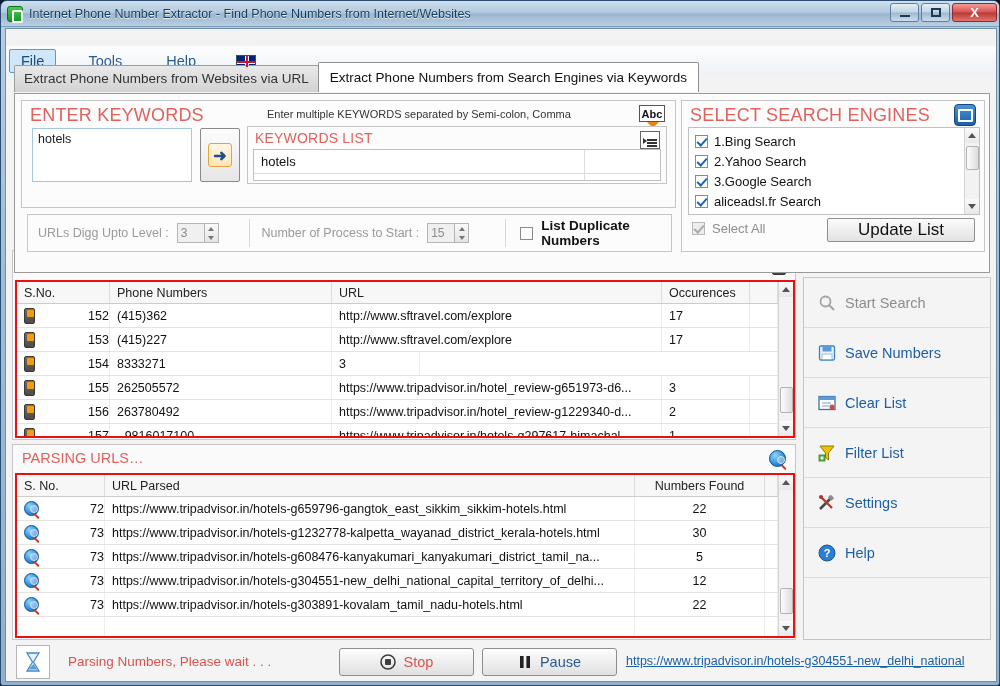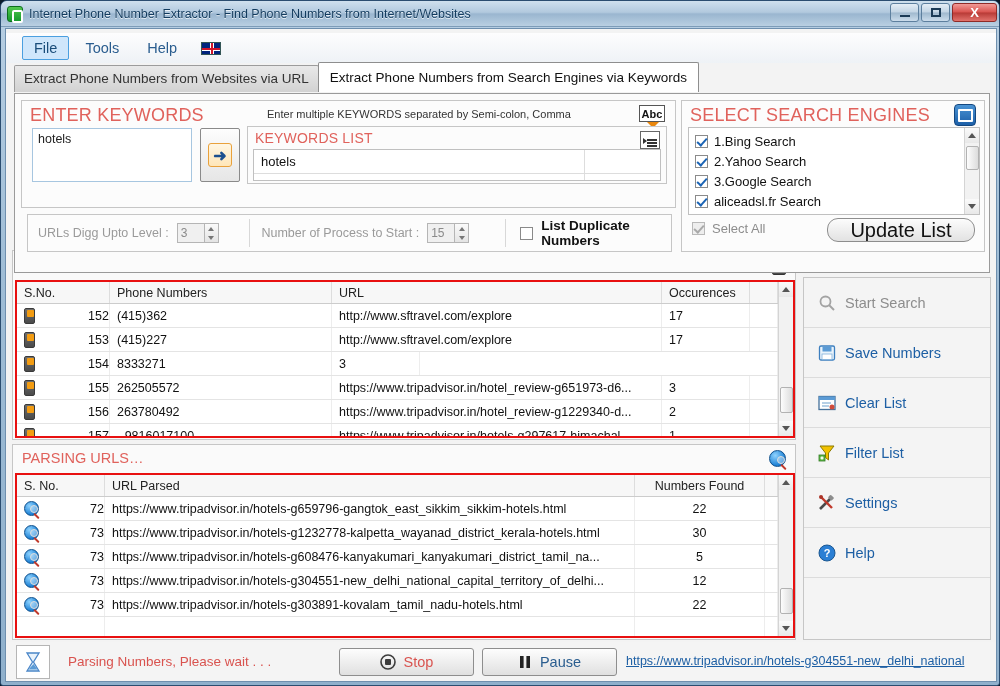--- a/index.html
+++ b/index.html
@@ -57,23 +57,23 @@
   .win-btn .mx { display:block; width:10px; height:9px; border:2px solid #1b3a56;}
   
   .client {
     position: absolute; left: 4px; top: 27px; width: 992px; height: 654px;
     background: #f3f3f3;
     border: 1px solid #6e8fae;
     overflow: hidden;
   }
   
   .menubar {
-    position: absolute; left:0; top:4px; width: 990px; height: 30px;
+    position: absolute; left:0; top:17px; width: 990px; height: 30px;
     background: linear-gradient(180deg,#fdfdfe,#eef2f6);
-    display:flex; align-items:center; padding-left: 16px; gap: 4px;
+    display:flex; align-items:center; padding-left: 3px; gap: 20px;
   }
   .menu-item {
     font-size: 14.5px; color: #2a5d8f; padding: 3px 11px; cursor: pointer;
     border: 1px solid transparent; border-radius: 2px;
   }
   .menu-item.active {
     background: #cfe6fb; border: 1px solid #4a9fe0; color:#1a4d7a;
   }
   .flag-icon {
     width: 20px; height: 13px; margin-left: 8px; position: relative;
@@ -182,23 +182,23 @@
     position:absolute;background:#fff;border:1px solid #c0c0c0;overflow:hidden;
   }
   .se-row{display:flex;align-items:center;gap:6px;height:20px;font-size:13px;color:#111;padding-left:6px;}
   .se-icon-btn{
     position:absolute;width:22px;height:22px;border-radius:4px;
     background:linear-gradient(180deg,#4a93d4,#1c5fa8);border:1px solid #14477f;cursor:pointer;
     display:flex;align-items:center;justify-content:center;
   }
   .se-icon-btn:after{content:"";width:11px;height:9px;border:2px solid #fff;border-radius:1px;}
   .update-btn{
-    position:absolute;border:1px solid #8e8e8e;border-radius:11px;
+    position:absolute;border:1px solid #8e8e8e;border-radius:2px;
     background:linear-gradient(180deg,#fcfcfc,#e2e2e2);
-    font-size:20px;color:#111;display:flex;align-items:center;justify-content:center;cursor:pointer;
+    font-size:17px;color:#111;display:flex;align-items:center;justify-content:center;cursor:pointer;
   }
   
   .vsb{position:absolute;width:15px;background:#f2f2f2;border-left:1px solid #d4d4d4;}
   .vsb .ar{height:15px;display:flex;align-items:center;justify-content:center;
      background:linear-gradient(180deg,#fafafa,#e8e8e8);cursor:pointer;}
   .vsb .ar i{width:0;height:0;border-left:4px solid transparent;border-right:4px solid transparent;}
   .vsb .ar.up i{border-bottom:5px solid #555;}
   .vsb .ar.dn i{border-top:5px solid #555;}
   .vsb .thumb{position:absolute;left:1px;width:13px;border:1px solid #b2b2b2;border-radius:2px;
      background:linear-gradient(90deg,#fdfdfd,#dcdcdc);cursor:pointer;}

